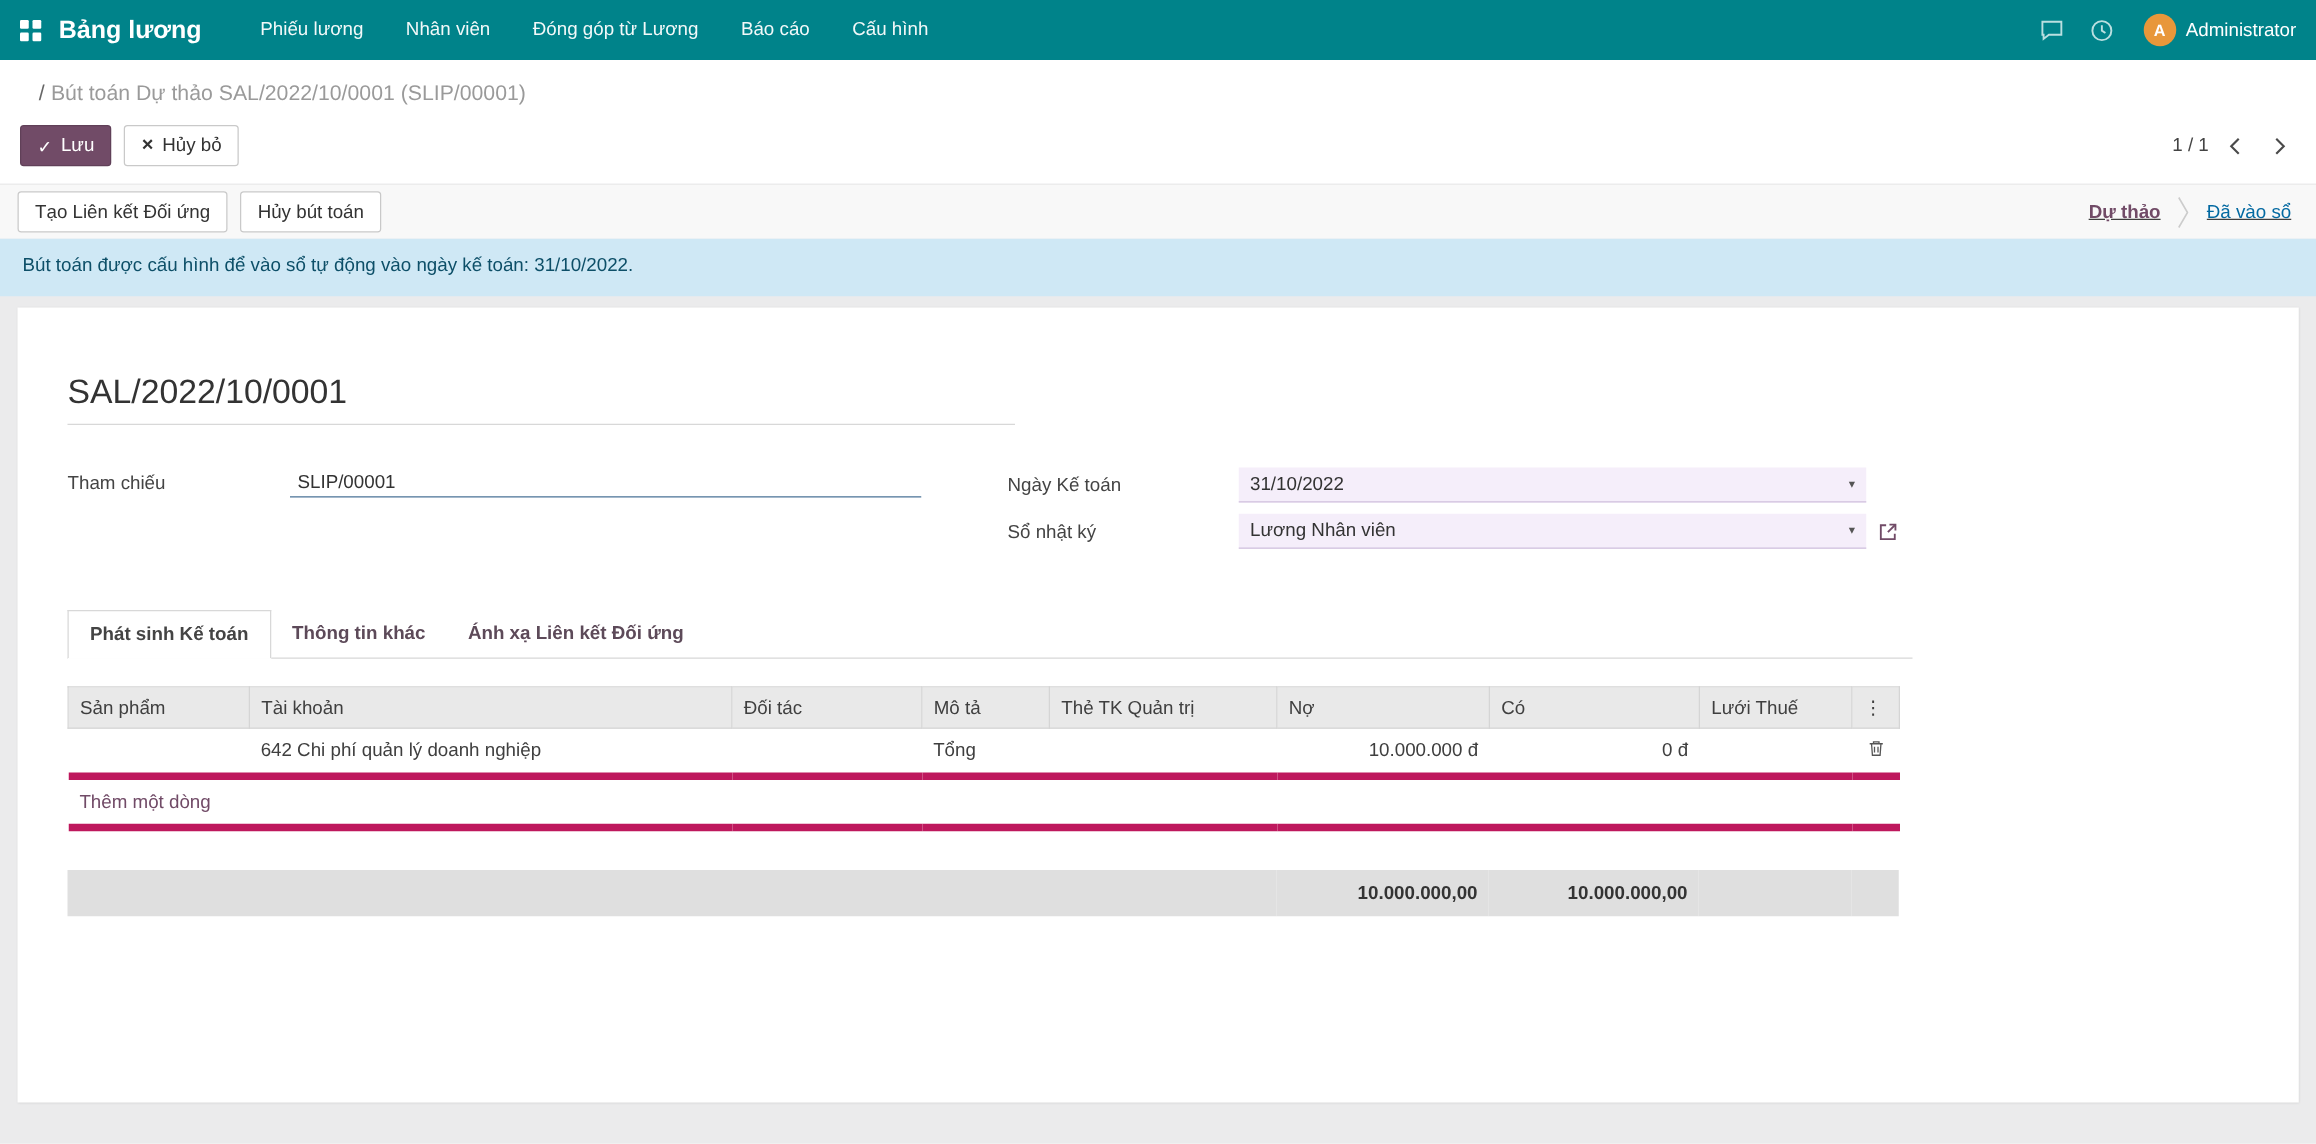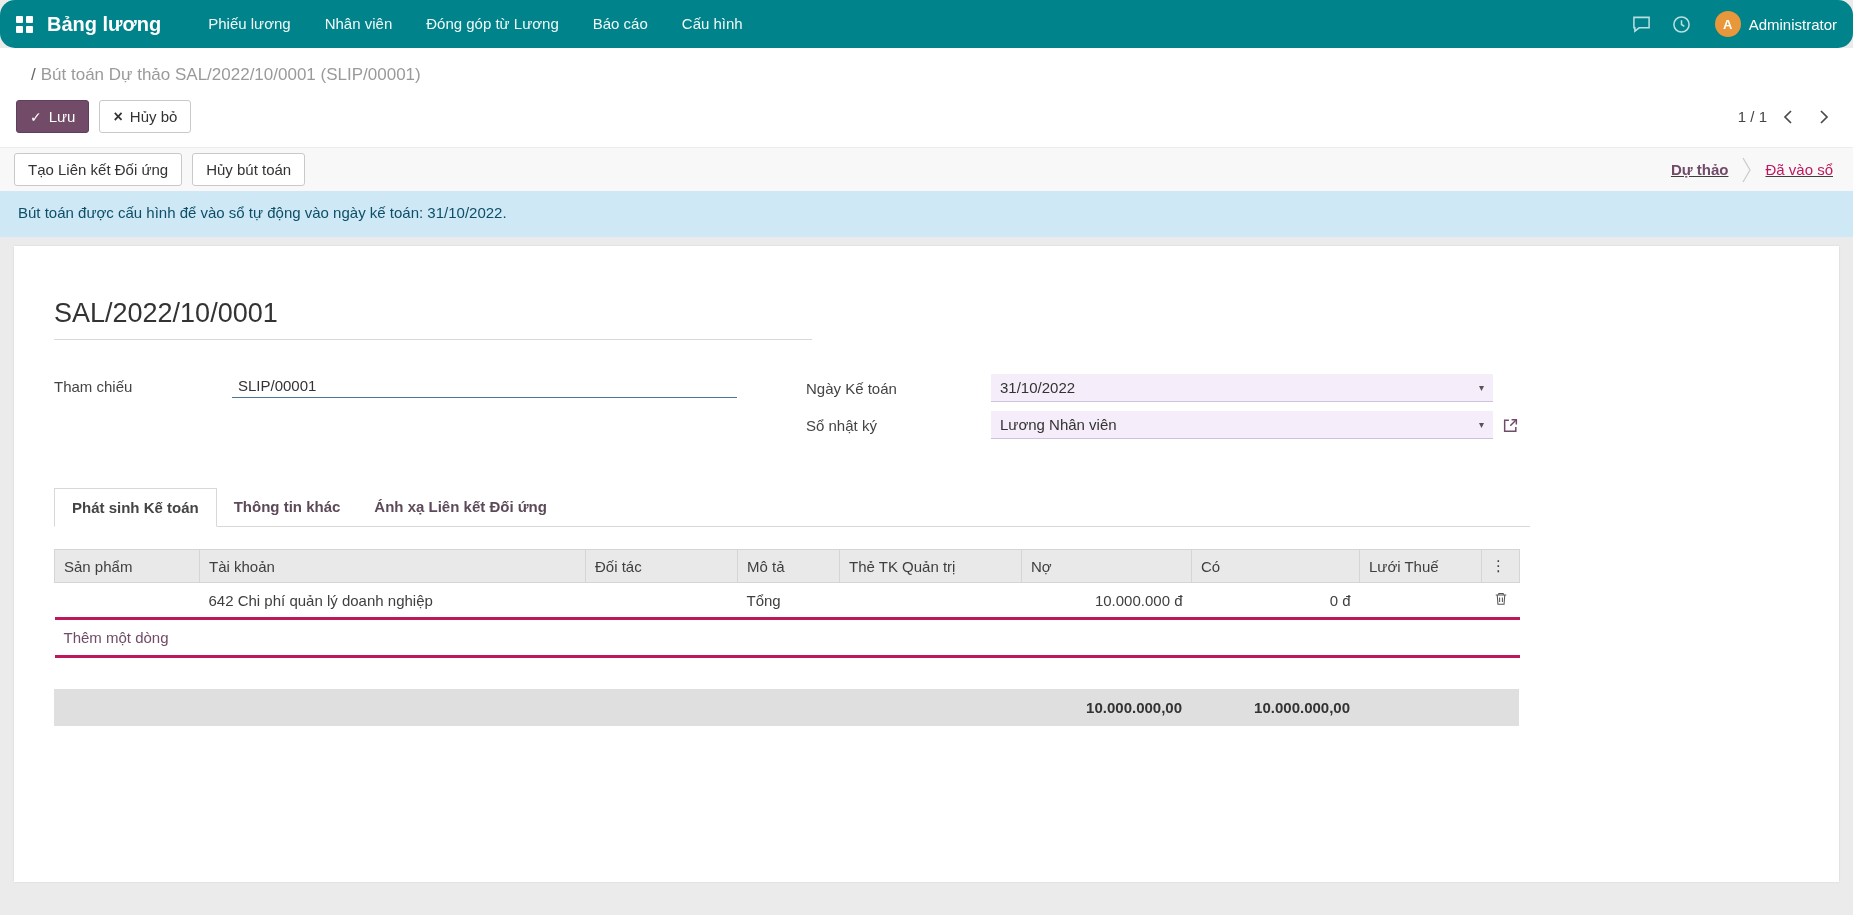--- a/index.html
+++ b/index.html
@@ -8,21 +8,21 @@
     font-family: "Liberation Sans", "DejaVu Sans", sans-serif;
     font-size: 15px;
     color: #3f3f3f;
     background: #ebebec;
   }
   a { text-decoration: none; }
 
   
   .topnav {
     height: 48px; background: #00838A; color: #fff;
-    display: flex; align-items: center; padding: 0 16px; border-radius: 15px;
+    display: flex; align-items: center; padding: 0 16px;
   }
   .apps-btn { display: grid; grid-template-columns: 7px 7px; grid-gap: 3px; margin-right: 14px; cursor: pointer; }
   .apps-btn i { width: 7px; height: 7px; background: #fff; border-radius: 1px; display: block; }
   .app-name { font-size: 20px; font-weight: 700; margin-right: 30px; cursor: pointer; }
   .menu { display: flex; align-items: center; height: 48px; }
   .menu a { color: rgba(255,255,255,0.95); padding: 0 17px; line-height: 48px; display: inline-block; cursor: pointer; }
   .nav-right { margin-left: auto; display: flex; align-items: center; gap: 6px; }
   .nav-icon { width: 34px; height: 34px; display: flex; align-items: center; justify-content: center; cursor: pointer; opacity: .9; }
   .user-menu { display: flex; align-items: center; gap: 8px; cursor: pointer; padding-left: 10px; }
   .avatar { width: 26px; height: 26px; border-radius: 50%; background: #e8973a; color: #fff;
@@ -46,21 +46,21 @@
   .pager-arrows { display: flex; align-items: center; gap: 26px; margin-right: 8px; }
   .pager-arrow { cursor: pointer; display: flex; align-items: center; }
 
   
   .action-bar { background: #f8f8f8; border-top: 1px solid #ececec; padding: 5px 14px;
                 display: flex; align-items: center; height: 44px; }
   .action-bar .btn { background: #fff; margin-right: 10px; }
   .statusbar { margin-left: auto; display: flex; align-items: center; gap: 14px; padding-right: 6px; text-decoration: underline; }
   .status-step { cursor: pointer; }
   .status-active { color: #714B67; font-weight: 700; }
-  .status-inactive { color: #be185d; }
+  .status-inactive { color: #0369a1; }
 
   
   .banner { background: #cfe8f5; color: #0d4f68; padding: 13px 18px; height: 46px; }
 
   
   .page { padding: 9px 14px 12px; height: 657px; }
   .sheet { background: #fff; height: 100%; padding: 52px 0 0 40px; box-shadow: 0 0 2px rgba(0,0,0,.1); }
   .sheet-content { width: 1476px; }
 
   .sheet-title-wrap { width: 758px; border-bottom: 1px solid #d8d8d8; padding-bottom: 10px; }
@@ -87,21 +87,21 @@
   .tab.active { background: #fff; border: 1px solid #d8d8d8; border-bottom: 1px solid #fff;
                 margin-bottom: -1px; color: #444; }
 
   
   .list-table { border-collapse: collapse; table-layout: fixed; width: 1465px; margin-top: 22px; }
   .list-table th {
     background: #e9e9e9; text-align: left; font-weight: 500; color: #3f3f3f;
     padding: 7px 9px; border: 1px solid #d5d5d5; border-left: none; cursor: pointer;
   }
   .list-table th:first-child { border-left: 1px solid #d5d5d5; }
-  .list-table td { padding: 8px 9px; border-bottom: 3px solid #be185d; color: #3f3f3f; }
+  .list-table td { padding: 8px 9px; border-bottom: 6px solid #be185d; color: #3f3f3f; }
   .num { text-align: right; }
   .kebab-cell { text-align: center; color: #444; font-size: 15px; }
   .trash-cell { text-align: center; }
   .trash-btn { cursor: pointer; display: inline-flex; }
   .red-box { display: inline-block; border: 2px solid #cf3430; padding: 5px 12px; margin: -6px 0 -6px -10px; }
   .add-row td { color: #714B67; cursor: pointer; padding: 9px 9px; }
 
   .totals-table { border-collapse: collapse; table-layout: fixed; width: 1465px; margin-top: 31px; }
   .totals-table td { background: #dfdfdf; padding: 10px 9px; font-weight: 700; color: #333; }
 

